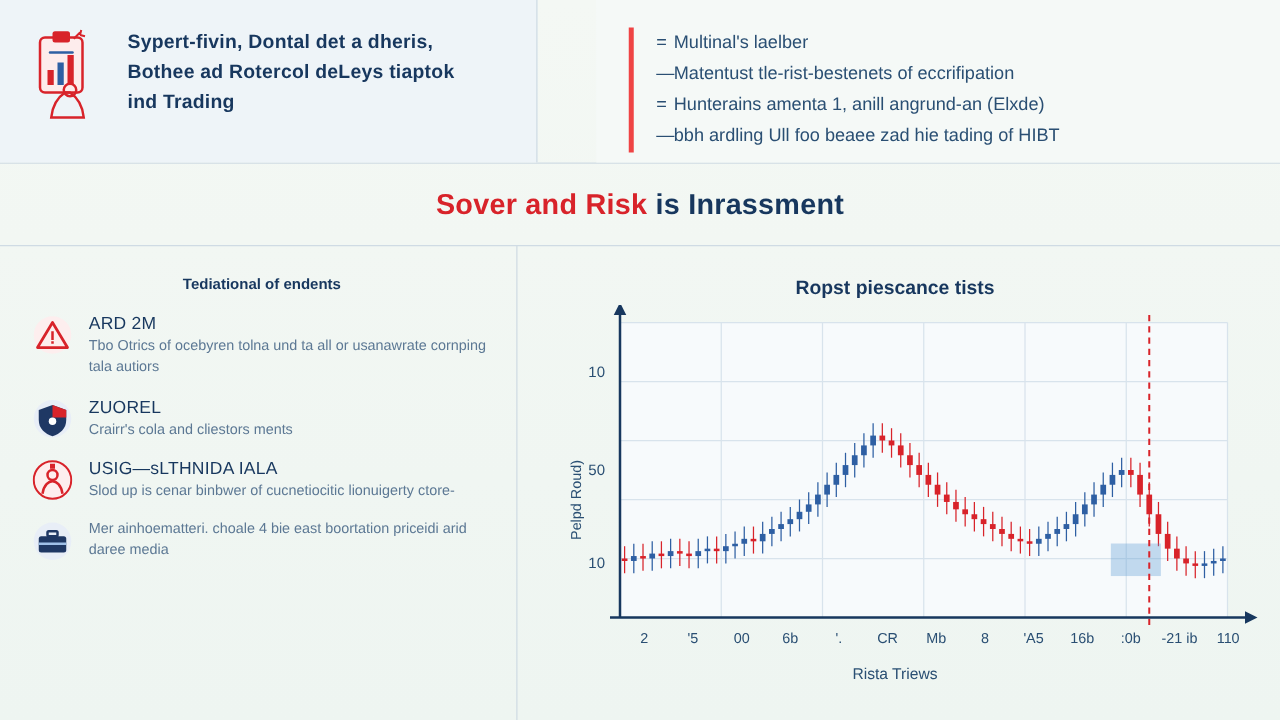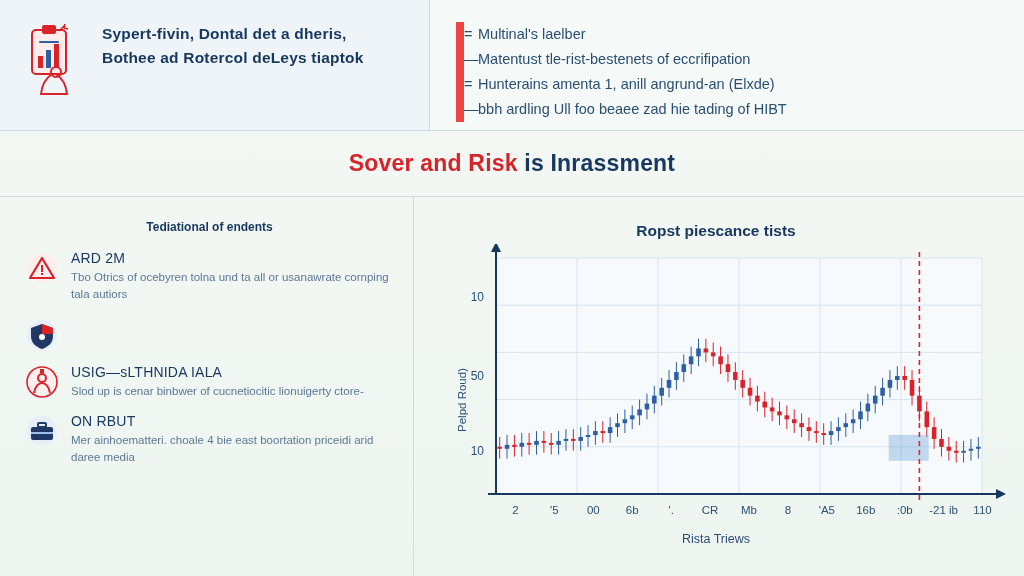--- a/index.html
+++ b/index.html
@@ -20,20 +20,21 @@
     background: linear-gradient(180deg, #f4f8f4 0%, #eef5f1 100%);
   }
 
   
   .top-band {
     position: absolute;
     left: 0; top: 0;
     width: 1024px; height: 130px;
     display: flex;
     border-bottom: 1px solid #cfdbe4;
+    gap: 47px;
   }
   .top-left {
     width: 430px;
     height: 100%;
     box-sizing: border-box;
     padding: 22px 16px 0 26px;
     display: flex;
     gap: 16px;
     border-right: 1px solid #cfdbe4;
     background: #eef4f8;
@@ -51,21 +52,22 @@
     letter-spacing: .2px;
   }
   .top-right {
     flex: 1;
     height: 100%;
     box-sizing: border-box;
     padding: 22px 20px 0 26px;
     background: #f5f9f7;
   }
   .bullet-list {
-    border-left: 8px solid #ef4444;
+    border-left: 4px solid #ef4444;
+    padding-left: 18px;
   }
   .bullet-row {
     font-size: 14.5px;
     color: #2a4f73;
     line-height: 1.72;
     white-space: nowrap;
   }
   .bullet-mark {
     display: inline-block;
     width: 14px;
@@ -191,20 +193,21 @@
           <rect x="28" y="22" width="5" height="24" fill="#d8232a"></rect>
           <path d="M14 20 h18" stroke="#2e5fa3" stroke-width="2" stroke-linecap="round"></path>
           <path d="M33 9 l5 -5 M38 6 l4 1 M38 6 l1 -4" stroke="#d8232a" stroke-width="1.6" fill="none"></path>
           <path d="M26 52 c-6 4 -10 10 -11 20 h26 c-1 -10 -5 -16 -11 -20 z" fill="none" stroke="#d8232a" stroke-width="2"></path>
           <circle cx="30" cy="50" r="5" fill="none" stroke="#d8232a" stroke-width="2"></circle>
         </svg>
       </div>
       <div class="top-title">
         <div>Sypert-fivin, Dontal det a dheris,</div>
         <div>Bothee ad Rotercol deLeys tiaptok</div>
+        <div>ind Trading</div>
       </div>
     </div>
 
     <div class="top-right">
       <div class="bullet-list">
         <div class="bullet-row">
           <span class="bullet-mark">=</span><span>Multinal's laelber</span>
         </div>
         <div class="bullet-row">
           <span class="bullet-mark">—</span><span>Matentust tle-rist-bestenets of eccrifipation</span>
@@ -249,20 +252,24 @@
 
       <div class="risk-item">
         <div class="risk-badge">
           <svg width="32" height="32" viewBox="0 0 32 32">
             <circle cx="16" cy="16" r="15" fill="#e8eef7"></circle>
             <path d="M16 5 L27 9 v8 c0 7 -5 11 -11 13 C10 28 5 24 5 17 V9 Z" fill="#1f3864"></path>
             <path d="M16 5 L27 9 v6 H16 Z" fill="#d8232a"></path>
             <circle cx="16" cy="18" r="3" fill="#ffffff"></circle>
           </svg>
         </div>
+        <div class="risk-text">
+          <div class="risk-title">ZUOREL</div>
+          <div class="risk-desc">Crairr's cola and cliestors ments</div>
+        </div>
       </div>
 
       <div class="risk-item">
         <div class="risk-badge">
           <svg width="32" height="32" viewBox="0 0 32 32">
             <circle cx="16" cy="16" r="15" fill="#fdeeee" stroke="#d8232a" stroke-width="1.6"></circle>
             <circle cx="16" cy="12" r="4" fill="none" stroke="#d8232a" stroke-width="2"></circle>
             <path d="M8 27 c1 -7 5 -10 8 -10 s7 3 8 10" fill="none" stroke="#d8232a" stroke-width="2"></path>
             <rect x="14" y="3" width="4" height="4" fill="#d8232a"></rect>
           </svg>
@@ -276,21 +283,20 @@
       <div class="risk-item">
         <div class="risk-badge">
           <svg width="32" height="32" viewBox="0 0 32 32">
             <circle cx="16" cy="16" r="15" fill="#e8eef7"></circle>
             <rect x="5" y="12" width="22" height="13" rx="2" fill="#1f3864"></rect>
             <rect x="12" y="8" width="8" height="4" rx="1" fill="none" stroke="#1f3864" stroke-width="2"></rect>
             <rect x="5" y="17" width="22" height="2" fill="#9fc0e8"></rect>
           </svg>
         </div>
         <div class="risk-text">
-          <div class="risk-title">ON RBUT</div>
           <div class="risk-desc">Mer ainhoematteri. choale 4 bie east boortation priceidi arid daree media</div>
         </div>
       </div>
     </div>
 
     <div class="right-col">
       <div class="chart-title">Ropst piescance tists</div>
       <div class="chart-wrap">
         <svg id="chart-svg" width="584" height="300" viewBox="0 0 584 300">
             <rect x="72" y="14" width="486" height="236" fill="#f7fafc"></rect>

